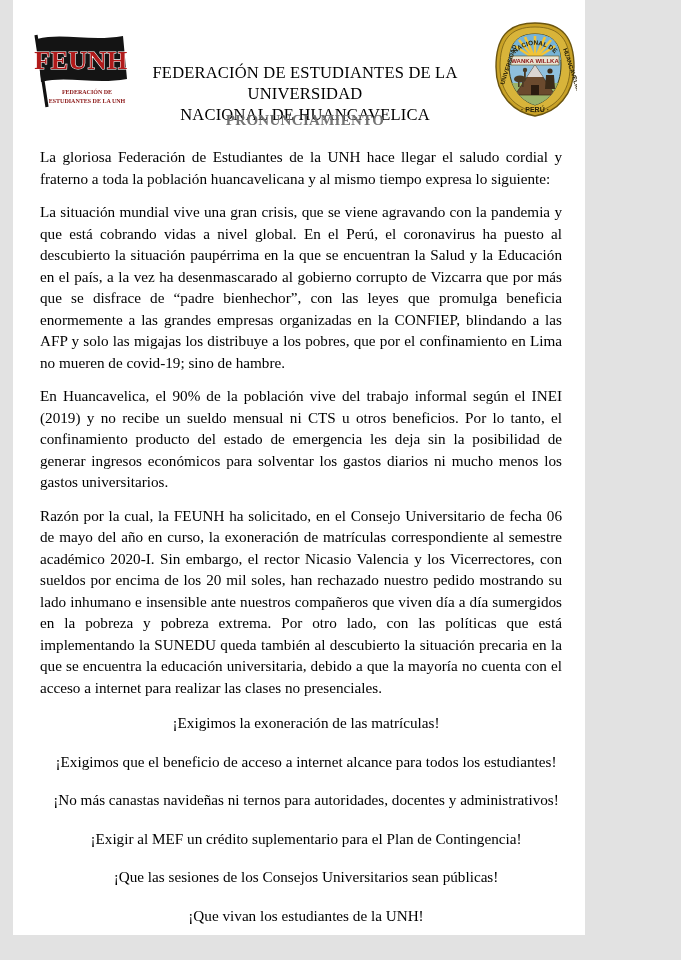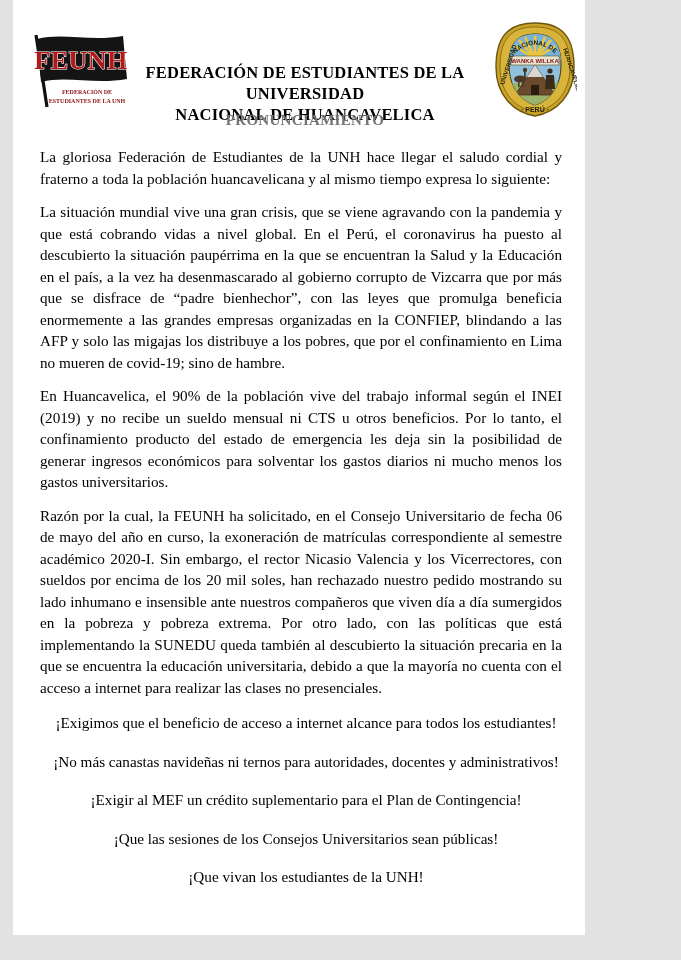--- a/index.html
+++ b/index.html
@@ -47,21 +47,21 @@
     height: 97px;
   }
   .seal-unh svg { display: block; }
 
   .org-title {
     position: absolute;
     left: 112px;
     right: 100px;
     top: 62px;
     text-align: center;
-    font-weight: bold;
+    font-weight: normal;
     font-size: 16.5px;
     line-height: 21px;
     letter-spacing: 0.2px;
     color: #000;
   }
 
   .pronunciamiento {
     position: absolute;
     left: 112px;
     right: 100px;
@@ -192,20 +192,21 @@
   </div>
 
   <div class="doc-body">
 
     <p class="para">La gloriosa Federación de Estudiantes de la UNH hace llegar el saludo cordial y fraterno a toda la población huancavelicana y al mismo tiempo expresa lo siguiente:</p>
     <p class="para">La situación mundial vive una gran crisis, que se viene agravando con la pandemia y que está cobrando vidas a nivel global. En el Perú, el coronavirus ha puesto al descubierto la situación paupérrima en la que se encuentran la Salud y la Educación en el país, a la vez ha desenmascarado al gobierno corrupto de Vizcarra que por más que se disfrace de “padre bienhechor”, con las leyes que promulga beneficia enormemente a las grandes empresas organizadas en la CONFIEP, blindando a las AFP y solo las migajas los distribuye a los pobres, que por el confinamiento en Lima no mueren de covid-19; sino de hambre.</p>
     <p class="para">En Huancavelica, el 90% de la población vive del trabajo informal según el INEI (2019) y no recibe un sueldo mensual ni CTS u otros beneficios. Por lo tanto, el confinamiento producto del estado de emergencia les deja sin la posibilidad de generar ingresos económicos para solventar los gastos diarios ni mucho menos los gastos universitarios.</p>
     <p class="para">Razón por la cual, la FEUNH ha solicitado, en el Consejo Universitario de fecha 06 de mayo del año en curso, la exoneración de matrículas correspondiente al semestre académico 2020-I. Sin embargo, el rector Nicasio Valencia y los Vicerrectores, con sueldos por encima de los 20 mil soles, han rechazado nuestro pedido mostrando su lado inhumano e insensible ante nuestros compañeros que viven día a día sumergidos en la pobreza y pobreza extrema. Por otro lado, con las políticas que está implementando la SUNEDU queda también al descubierto la situación precaria en la que se encuentra la educación universitaria, debido a que la mayoría no cuenta con el acceso a internet para realizar las clases no presenciales.</p>
 
     <div class="demands">
+      <div class="demand">¡Exigimos la exoneración de las matrículas!</div>
       <div class="demand">¡Exigimos que el beneficio de acceso a internet alcance para todos los estudiantes!</div>
       <div class="demand">¡No más canastas navideñas ni ternos para autoridades, docentes y administrativos!</div>
       <div class="demand">¡Exigir al MEF un crédito suplementario para el Plan de Contingencia!</div>
       <div class="demand">¡Que las sesiones de los Consejos Universitarios sean públicas!</div>
       <div class="demand">¡Que vivan los estudiantes de la UNH!</div>
 
     </div>
 
   </div>
 

